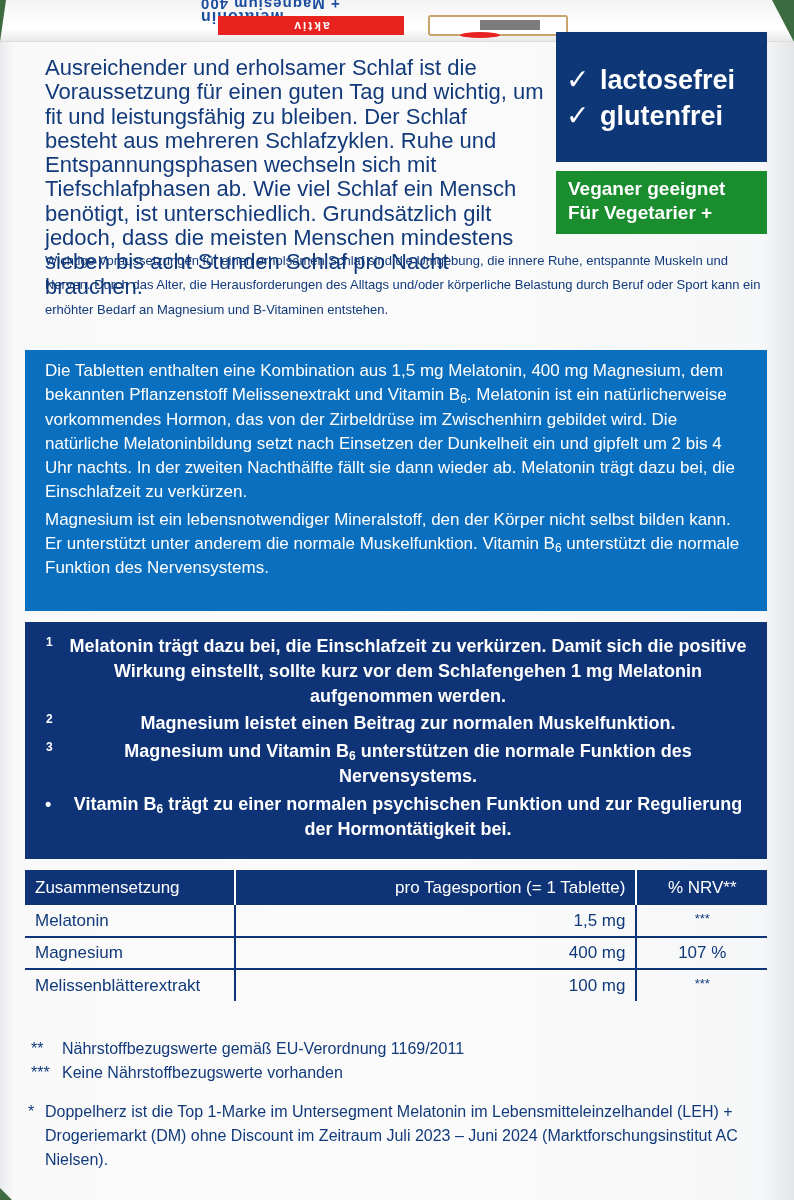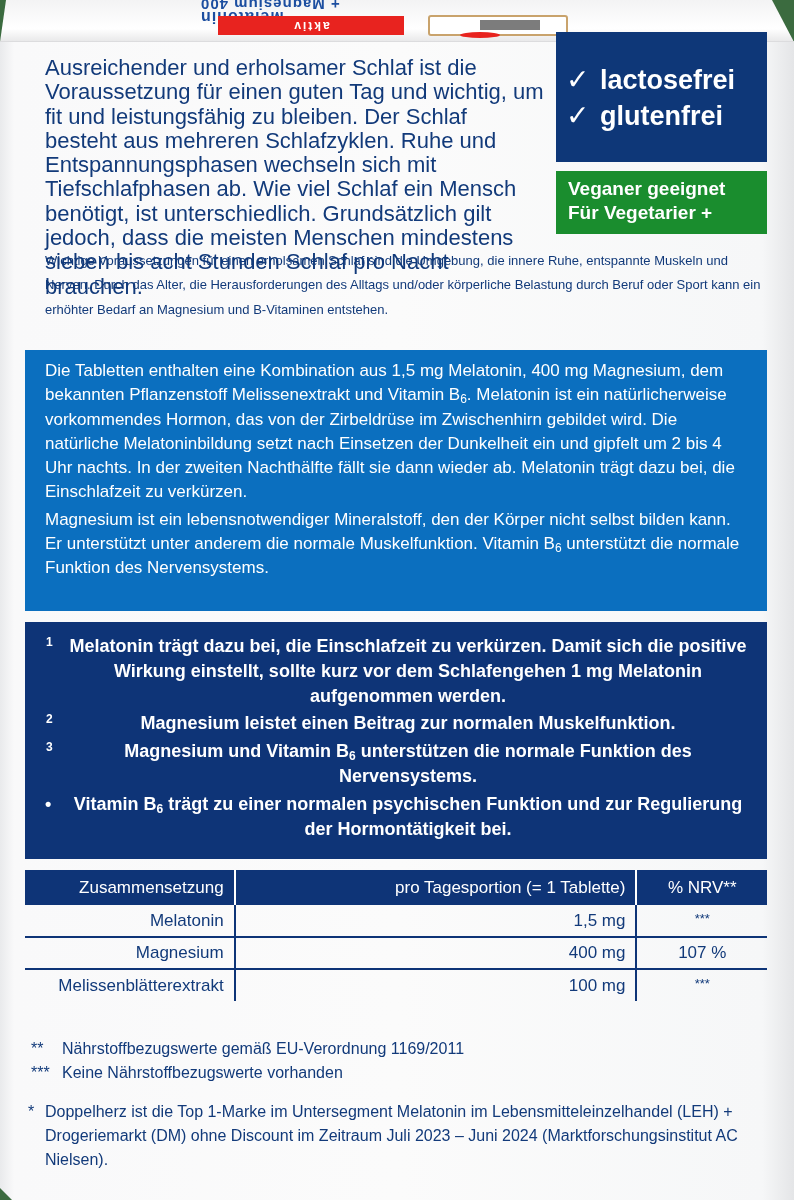--- a/index.html
+++ b/index.html
@@ -90,21 +90,21 @@
     border-collapse: collapse; font-size: 17px; color: #123a7a;
   }
   .tbl th {
     background: #0e3477; color: #fff; font-weight: normal; height: 35px;
     font-size: 17px; padding: 0 10px;
   }
   .tbl th + th { border-left: 2px solid #fff; }
   .tbl td { height: 32px; padding: 0 10px; }
   .tbl td + td { border-left: 2px solid #0e3477; }
   .tbl tr.sep td { border-bottom: 2px solid #0e3477; }
-  .tbl .c1 { text-align: right; width: 204px; }
+  .tbl .c1 { text-align: left; width: 204px; }
   .tbl .c2 { text-align: right; width: 391px; }
   .tbl .c3 { text-align: center; width: 127px; }
   .tbl td.c3.stars { font-size: 13px; vertical-align: top; padding-top: 6px; }
 
   .foot {
     position: absolute; left: 31px; top: 1037px; width: 720px;
     font-size: 16px; line-height: 24px; color: #123a7a;
   }
   .foot-row { display: flex; }
   .foot-row .m { width: 31px; flex: 0 0 31px; }

